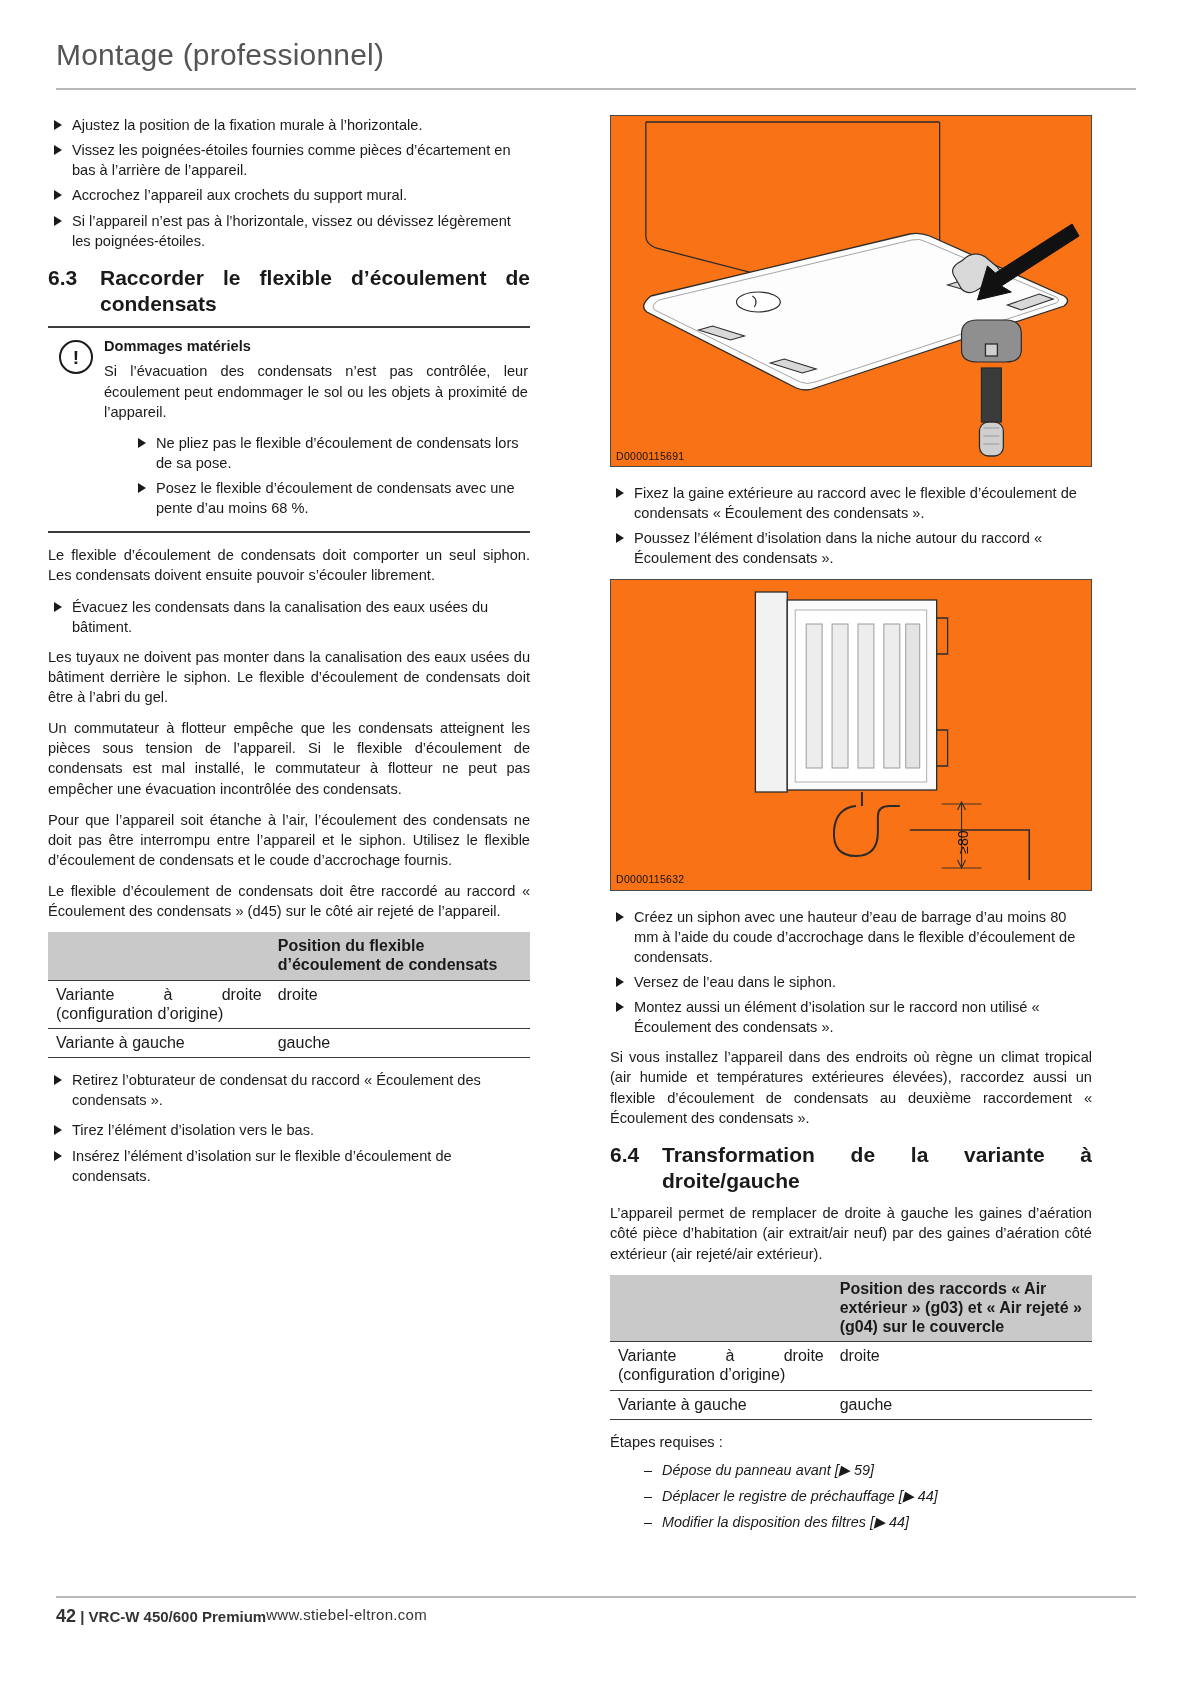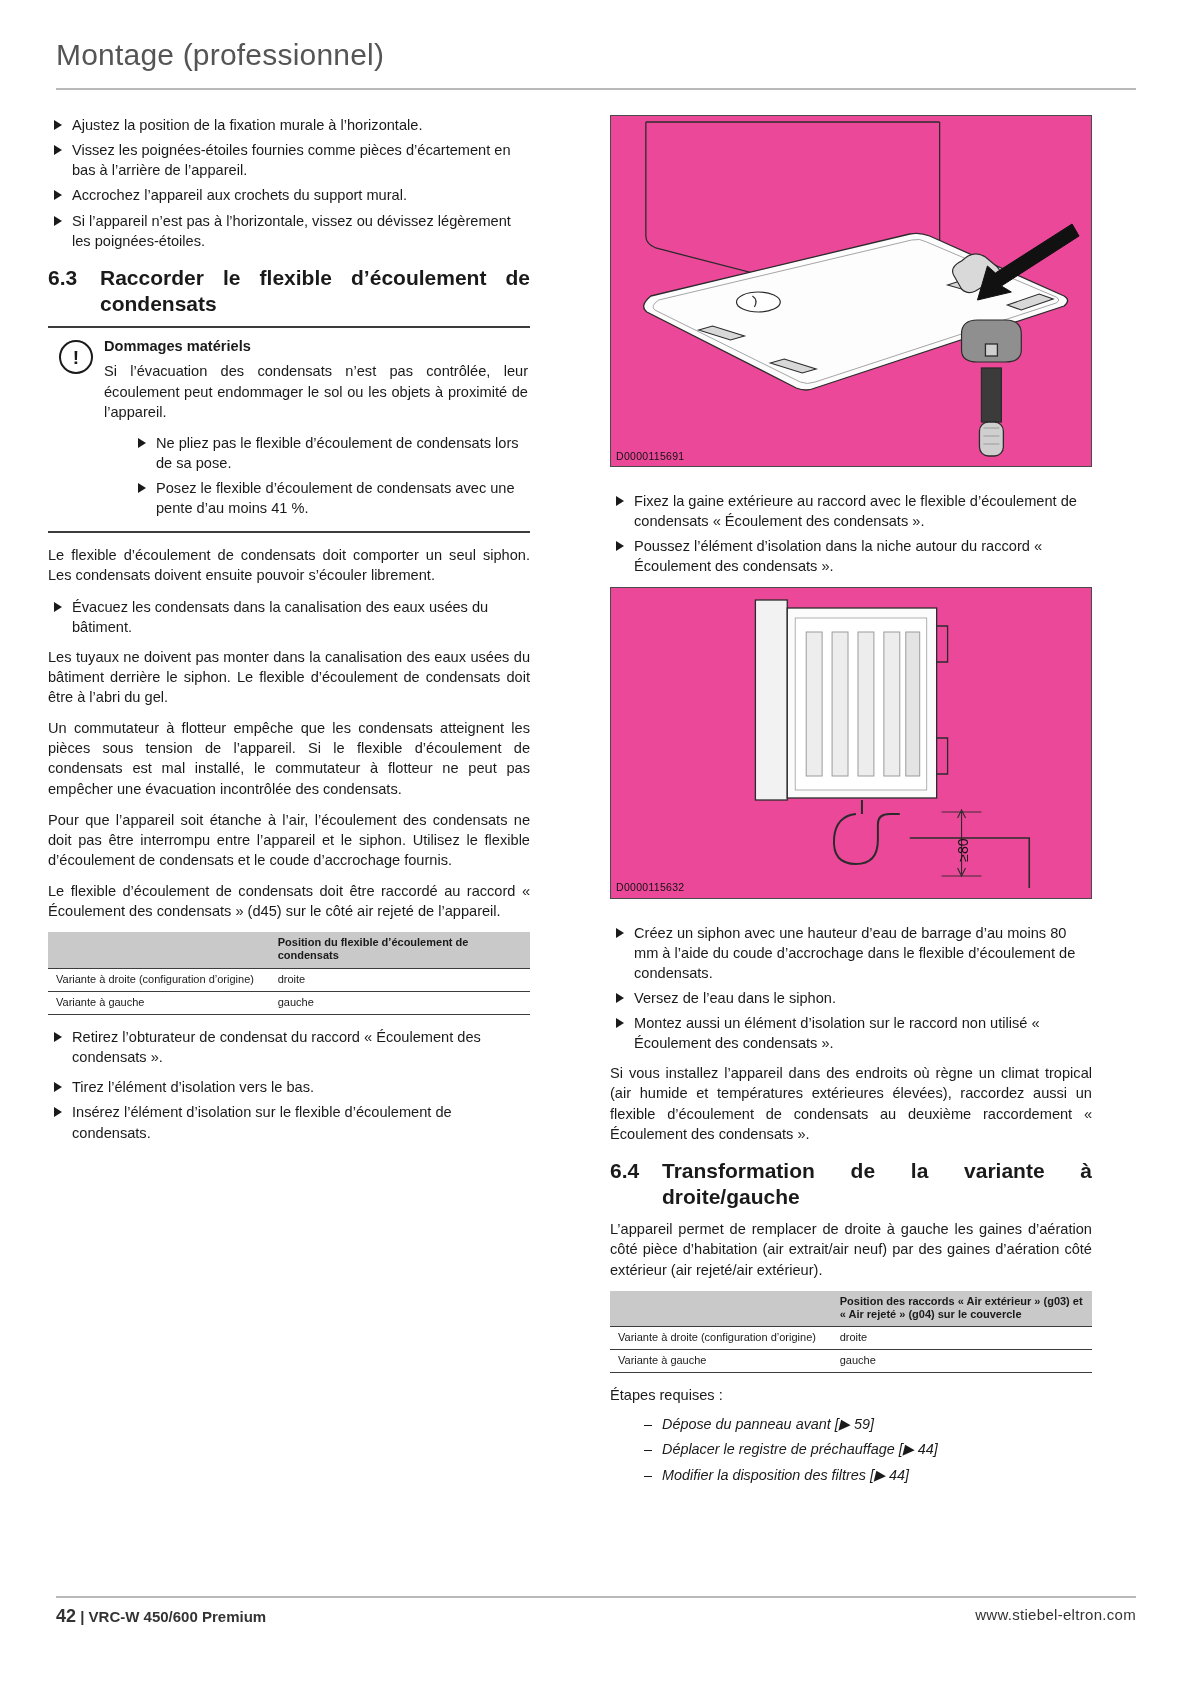--- a/index.html
+++ b/index.html
@@ -118,21 +118,21 @@
     font-weight: bold; font-size: 19px; line-height: 1;
   }
   .notice-text { flex: 1; padding-right: 2px; }
   .notice-text .b { font-weight: bold; margin-bottom: 5px; }
   .notice-text p { text-align: justify; }
 
   
   table.t {
     width: 100%;
     border-collapse: collapse;
-    font-size: 11px;
+    font-size: 16px;
     margin: 10px 0 12px 0;
   }
   table.t th {
     background: #c9c9c9;
     font-weight: bold;
     text-align: left;
     vertical-align: top;
     padding: 4px 8px 5px 8px;
     line-height: 1.2;
   }
@@ -142,41 +142,41 @@
     vertical-align: top;
     padding: 4px 8px 5px 8px;
     line-height: 1.2;
   }
   table.t tr.first td { border-top: 1.5px solid #3c3c3c; }
 
   
   .fig {
     border: 1px solid #4a4a4a;
     position: relative;
-    background: #ec4899;
-    margin-bottom: 24px;
+    background: #f97316;
+    margin-bottom: 16px;
   }
   .fig .code {
     position: absolute;
     left: 5px; bottom: 3px;
     font-size: 10.5px;
     letter-spacing: 0.3px;
     color: #111;
   }
   .fig svg { display: block; width: 100%; height: 100%; }
 
   
   .footer-rule {
     position: absolute; left: 56px; top: 1596px;
     width: 1080px; height: 1.5px; background: #b9b9b9;
   }
   .footer {
     position: absolute;
     left: 56px; top: 1606px; width: 1080px;
-    display: flex; justify-content: space-between;
+    display: flex; 
     font-size: 15px;
   }
   .footer .left { font-weight: bold; color: #333; }
   .footer .left .pg { font-size: 18px; }
   .footer .right { color: #333; letter-spacing: 0.3px; }
 </style>
 </head>
 <body>
 
 <div class="page">
@@ -201,21 +201,21 @@
     <div class="notice">
       <div class="notice-body">
         <div class="notice-icon">
           <div class="excl">!</div>
         </div>
         <div class="notice-text">
           <div class="b">Dommages matériels</div>
           <p>Si l’évacuation des condensats n’est pas contrôlée, leur écoulement peut endommager le sol ou les objets à proximité de l’appareil.</p>
           <ul class="tri" style="margin-left:28px;margin-bottom:0;">
             <li>Ne pliez pas le flexible d’écoulement de condensats lors de sa pose.</li>
-            <li>Posez le flexible d’écoulement de condensats avec une pente d’au moins 41 %.</li>
+            <li>Posez le flexible d’écoulement de condensats avec une pente d’au moins 68 %.</li>
           </ul>
         </div>
       </div>
     </div>
 
     <p>Le flexible d’écoulement de condensats doit comporter un seul siphon. Les condensats doivent ensuite pouvoir s’écouler librement.</p>
 
     <ul class="tri">
       <li>Évacuez les condensats dans la canalisation des eaux usées du bâtiment.</li>
     </ul>

